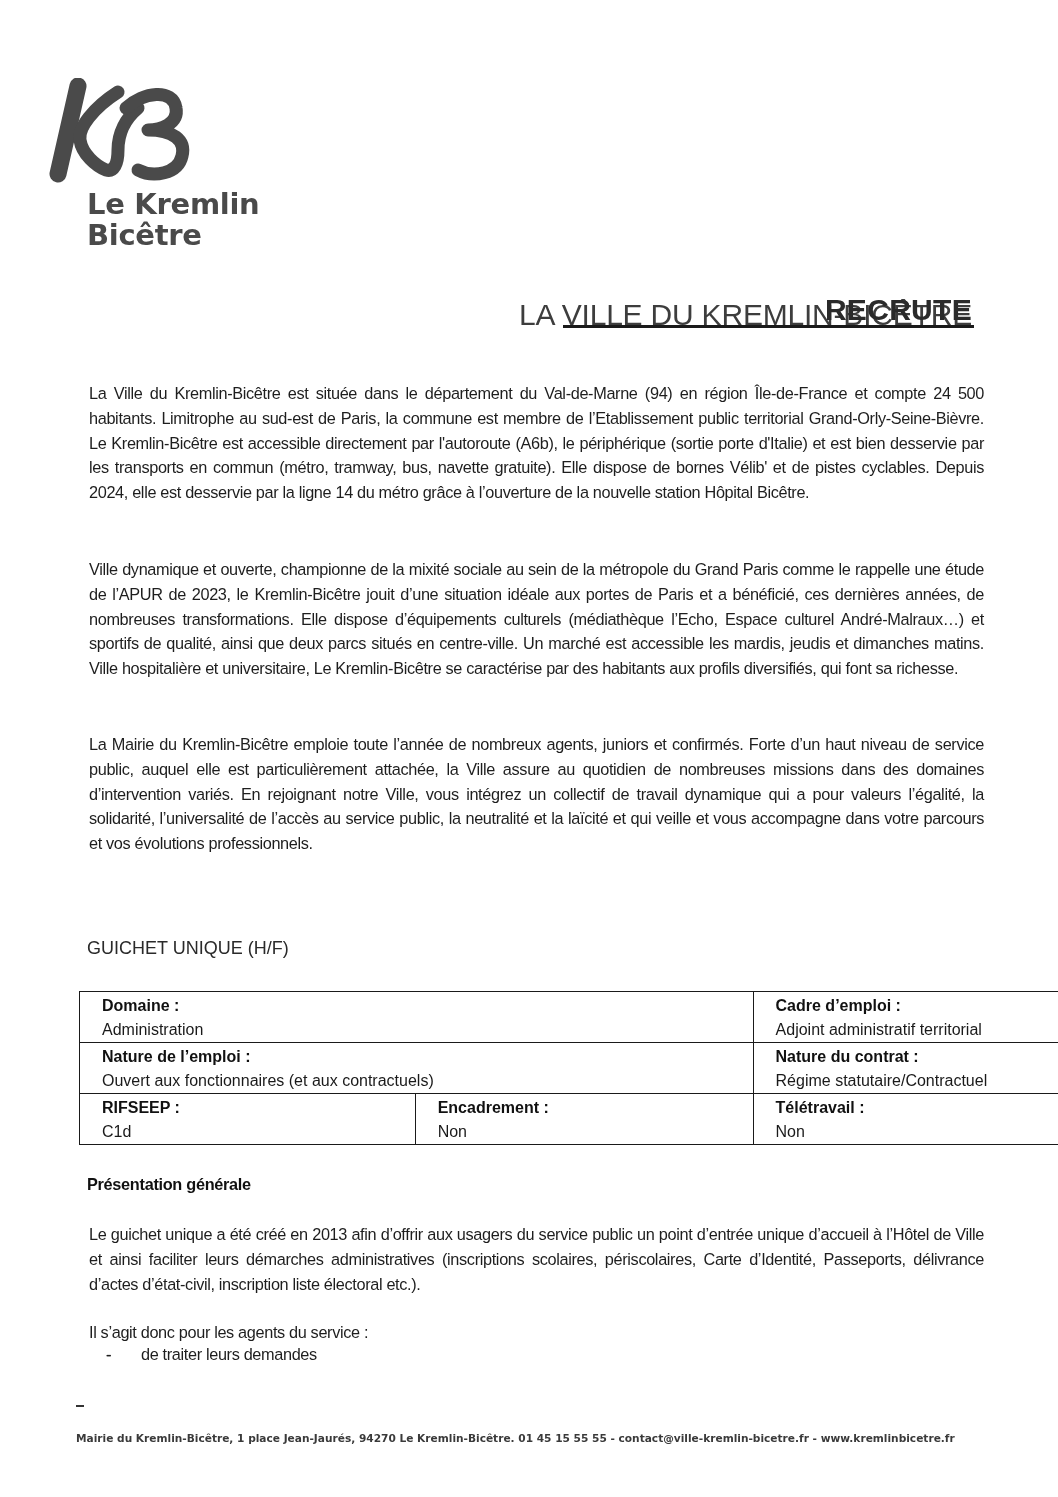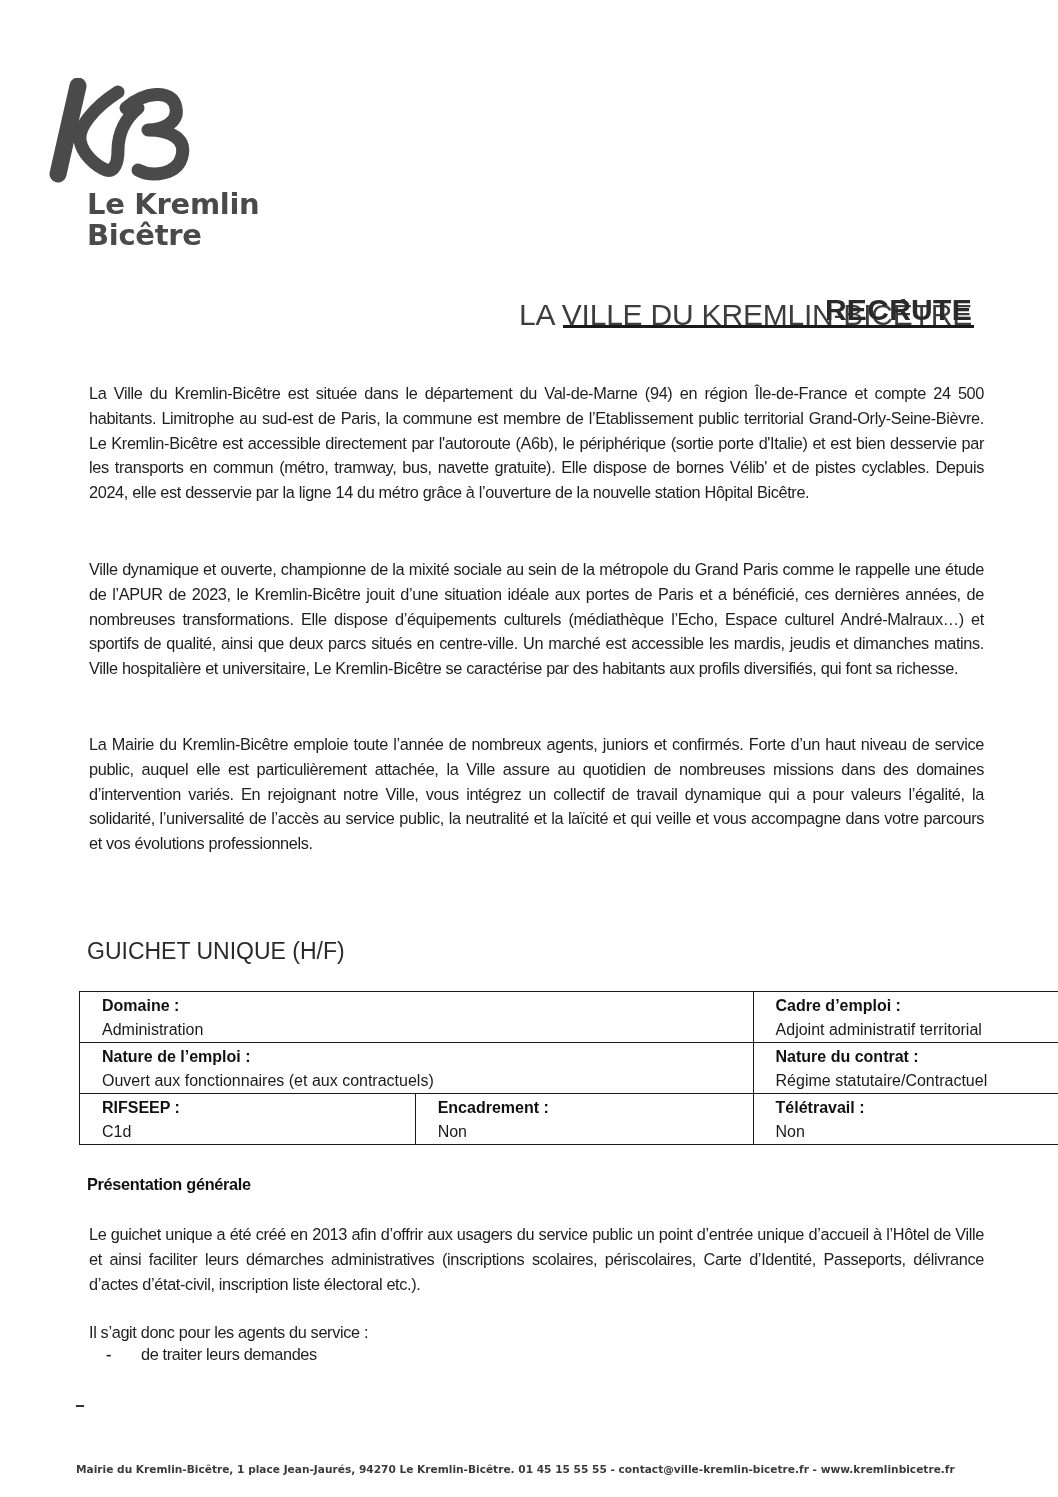--- a/index.html
+++ b/index.html
@@ -15,37 +15,37 @@
   .title1 { right: 86px; top: 258px; font-size: 30px; color: #3d3d3d; white-space: nowrap; letter-spacing: -0.2px; margin-top: 40px; }
   .title2 { right: 86px; top: 293px; font-size: 30px; font-weight: bold; color: #2a2a2a; white-space: nowrap; letter-spacing: 0.3px; }
   .title-rule { left: 563px; top: 325px; width: 411px; height: 3px; background: #1a1a1a; }
 
   
   .para { left: 89px; width: 895px; font-family: "Liberation Sans", sans-serif; font-size: 16.3px; line-height: 24.8px; text-align: justify; color: #1e1e1e; letter-spacing: -0.35px; }
   .p1 { top: 381px; }
   .p2 { top: 557px; }
   .p3 { top: 732px; }
 
-  .job-title { left: 87px; top: 938px; font-size: 23px; color: #2a2a2a; white-space: nowrap; }
+  .job-title { left: 87px; top: 938px; font-size: 18px; color: #2a2a2a; white-space: nowrap; }
 
   
   .jobtable { left: 79px; top: 991px; width: 1008px; border-collapse: collapse; font-size: 16px; }
   .jobtable td { border: 1.5px solid #1a1a1a; padding: 2px 0 0 22px; vertical-align: top; height: 46px; }
   .jobtable .lbl { font-weight: bold; line-height: 24px; display: block; color: #111; }
   .jobtable .val { line-height: 24px; display: block; color: #1a1a1a; }
 
   .section-h { left: 87px; top: 1175px; font-size: 16.3px; font-weight: bold; color: #111; letter-spacing: -0.3px; }
   .p4 { top: 1222px; }
   .p5 { left: 89px; top: 1321px; font-size: 16.3px; line-height: 22px; color: #1e1e1e; letter-spacing: -0.35px; }
   .bullets { left: 89px; top: 1343px; margin: 0; padding: 0; list-style: none; font-size: 16.3px; line-height: 22px; color: #1e1e1e; letter-spacing: -0.35px; }
   .bullets li { position: relative; padding-left: 52px; white-space: nowrap; }
   .bullets li .dash { position: absolute; left: 17px; top: 0; }
 
   .footer-dash { left: 76px; top: 1405px; width: 8px; height: 2px; background: #333; }
-  .footer { left: 76px; top: 1463px; font-family: "DejaVu Sans", sans-serif; font-weight: bold; font-size: 10.6px; color: #3a3a3a; white-space: nowrap; letter-spacing: 0px; }
+  .footer { left: 76px; top: 1432px; font-family: "DejaVu Sans", sans-serif; font-weight: bold; font-size: 10.6px; color: #3a3a3a; white-space: nowrap; letter-spacing: 0px; }
 </style>
 </head>
 <body>
 
 <div class="abs logo">
   <svg width="150" height="110" viewBox="0 0 150 110">
     <g fill="none" stroke="#4a4a4a" stroke-linecap="round" stroke-linejoin="round">
 
       <path d="M30 8 L10 96" stroke-width="17"></path>
 

